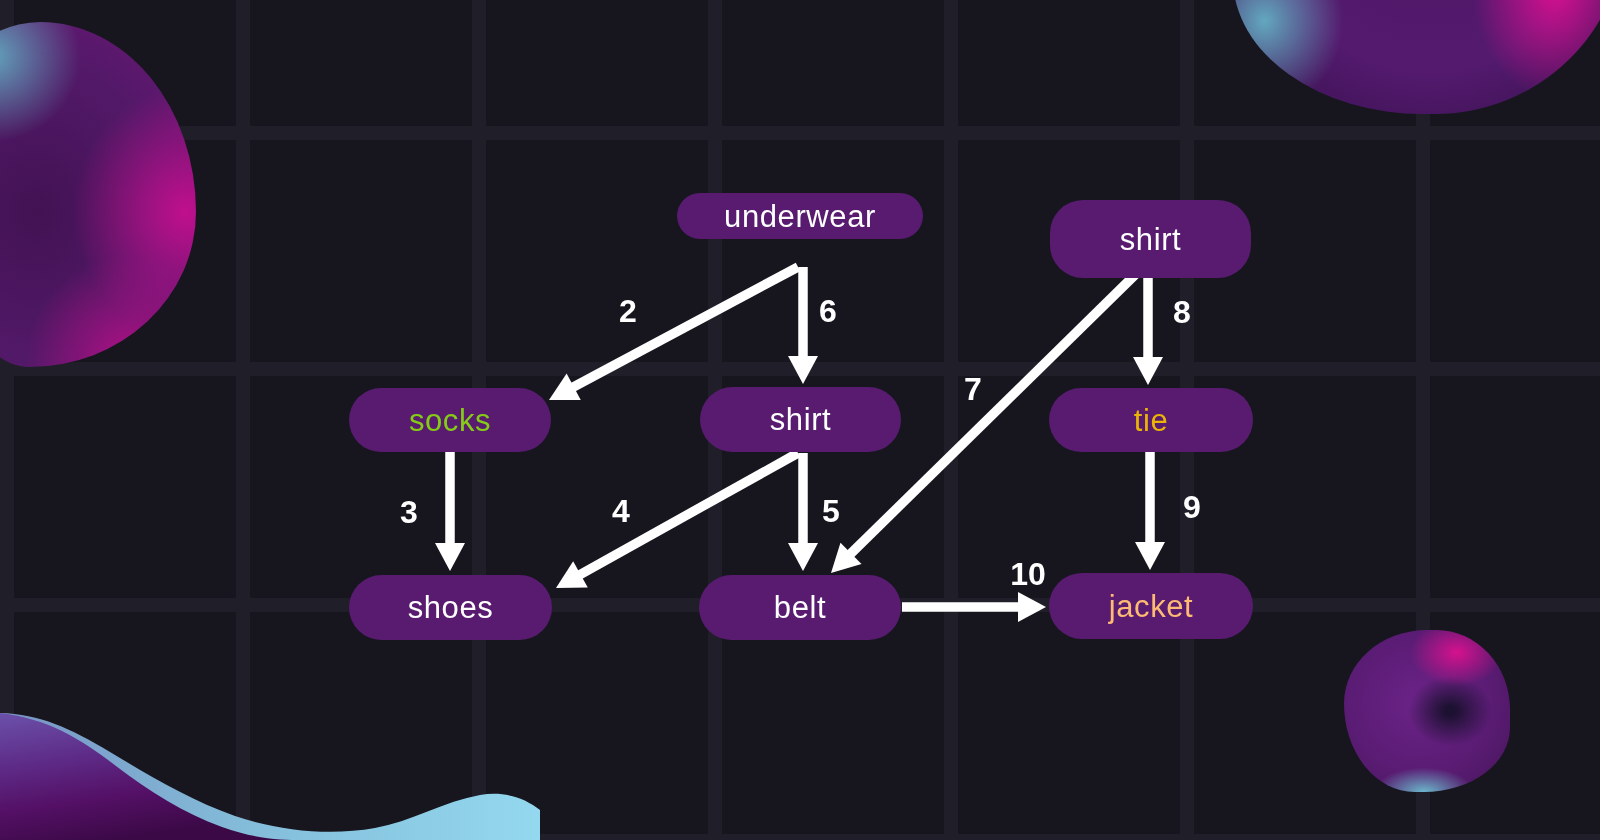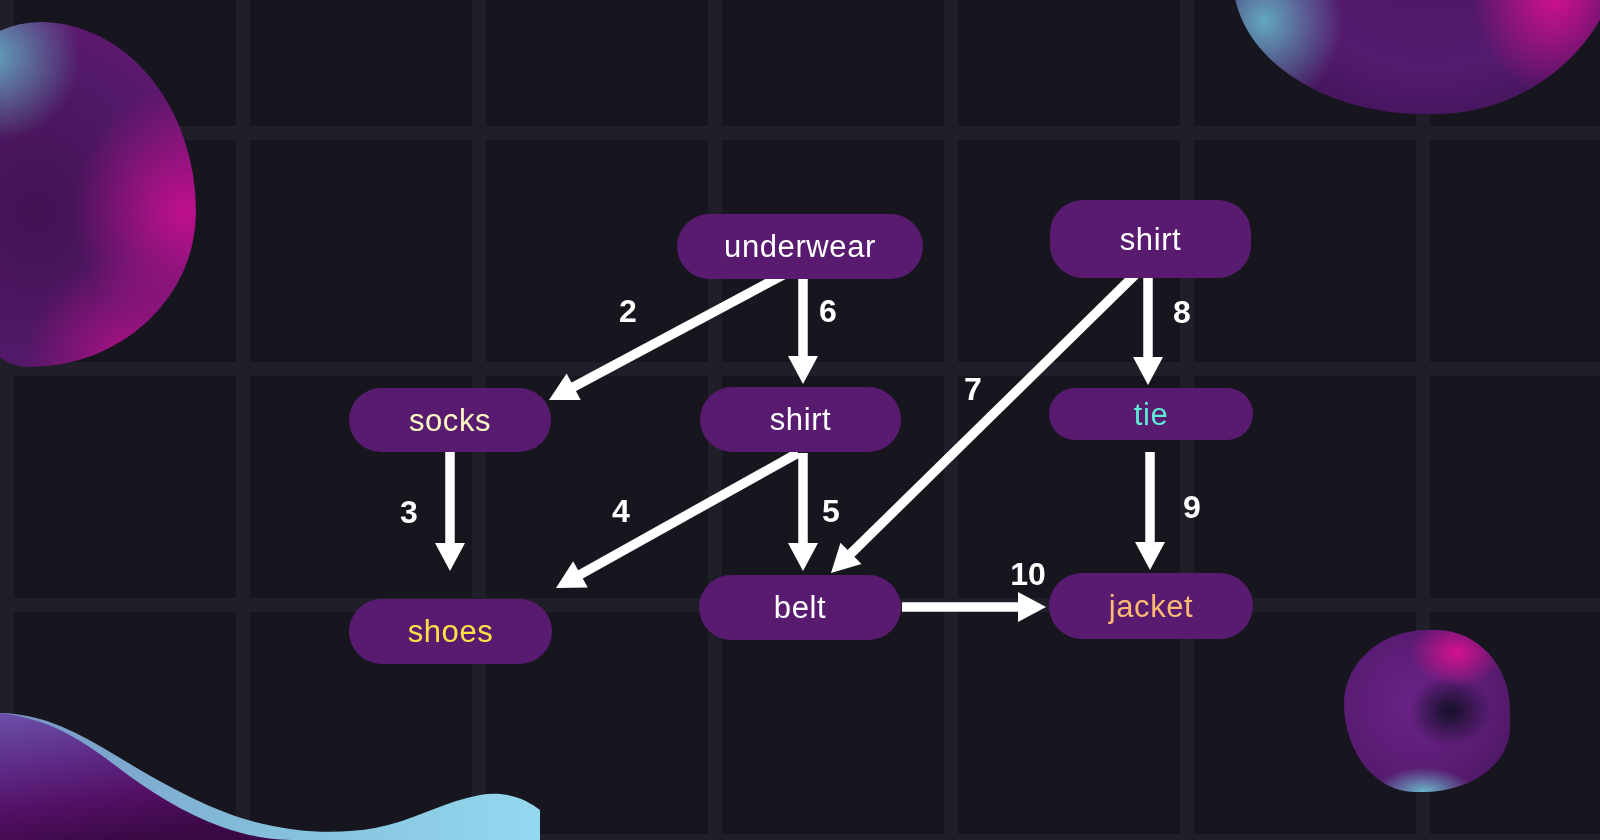--- a/index.html
+++ b/index.html
@@ -123,23 +123,23 @@
       <div class="edge-num" style="left: 621px; top: 511px;">4</div>
       <div class="edge-num" style="left: 831px; top: 511px;">5</div>
       <div class="edge-num" style="left: 828px; top: 311px;">6</div>
       <div class="edge-num" style="left: 973px; top: 389px;">7</div>
       <div class="edge-num" style="left: 1182px; top: 312px;">8</div>
       <div class="edge-num" style="left: 1192px; top: 507px;">9</div>
       <div class="edge-num" style="left: 1028px; top: 574px;">10</div>
     </div>
 
   <div id="node-layer">
-      <div class="node" style="left: 677px; top: 214px; width: 246px; height: 65px; background: rgb(88, 27, 112); color: rgb(255, 255, 255);">underwear</div>
+      <div class="node" style="left: 677px; top: 193px; width: 246px; height: 46px; background: rgb(88, 27, 112); color: rgb(255, 255, 255);">underwear</div>
       <div class="node" style="left: 1050px; top: 200px; width: 201px; height: 78px; background: rgb(88, 27, 112); color: rgb(255, 255, 255);">shirt</div>
-      <div class="node" style="left: 349px; top: 388px; width: 202px; height: 64px; background: rgb(88, 27, 112); color: #fef9c3;">socks</div>
+      <div class="node" style="left: 349px; top: 388px; width: 202px; height: 64px; background: rgb(88, 27, 112); color: #84cc16;">socks</div>
       <div class="node" style="left: 700px; top: 387px; width: 201px; height: 65px; background: rgb(88, 27, 112); color: rgb(255, 255, 255);">shirt</div>
-      <div class="node" style="left: 1049px; top: 388px; width: 204px; height: 52px; background: rgb(88, 27, 112); color: #5eead4;">tie</div>
-      <div class="node" style="left: 349px; top: 575px; width: 203px; height: 65px; background: rgb(88, 27, 112); color: #fde047; margin-top: 24px;">shoes</div>
+      <div class="node" style="left: 1049px; top: 388px; width: 204px; height: 64px; background: rgb(88, 27, 112); color: #eab308;">tie</div>
+      <div class="node" style="left: 349px; top: 575px; width: 203px; height: 65px; background: rgb(88, 27, 112); color: #ffffff;">shoes</div>
       <div class="node" style="left: 699px; top: 575px; width: 202px; height: 65px; background: rgb(88, 27, 112); color: rgb(255, 255, 255);">belt</div>
       <div class="node" style="left: 1049px; top: 573px; width: 204px; height: 66px; background: rgb(88, 27, 112); color: #fdba74;">jacket</div>
     </div>
 
 </div>
 
 </body></html>

